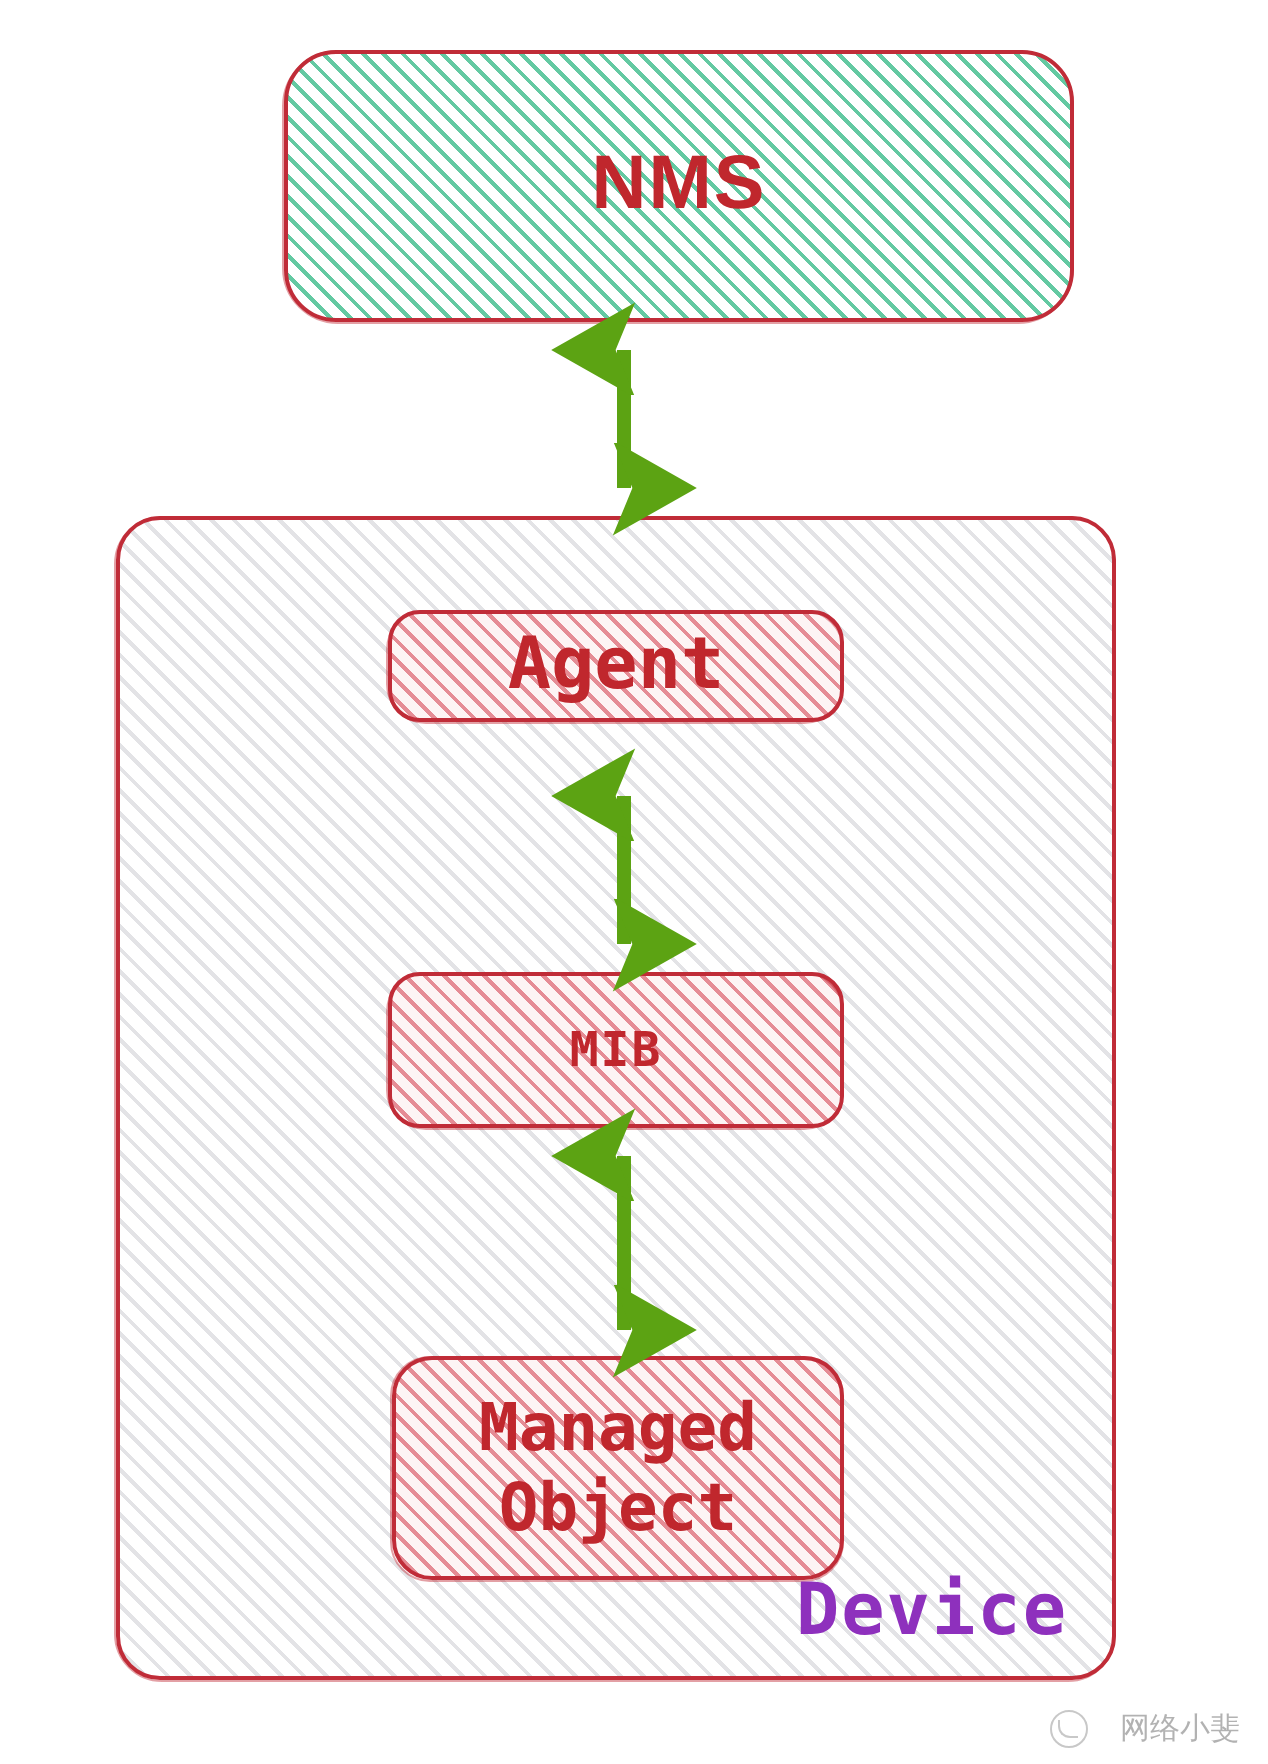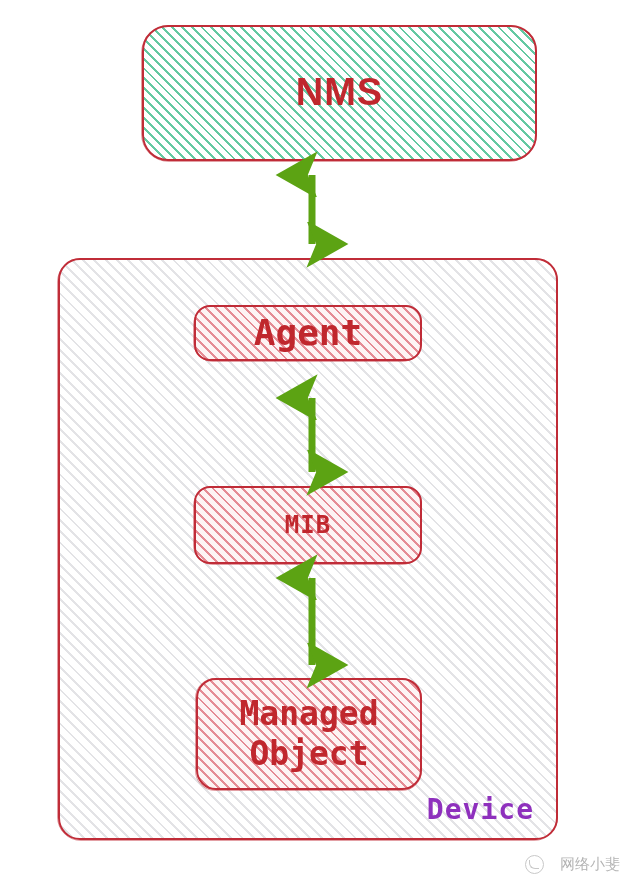--- a/index.html
+++ b/index.html
@@ -121,21 +121,21 @@
     font-weight: 700;
     font-size: 33px;
     line-height: 1.22;
   }
   #device-label {
     position: absolute;
     right: 22px;
     bottom: 12px;
     font-family: "DejaVu Sans Mono", monospace;
     font-weight: 700;
-    font-size: 28px;
+    font-size: 36px;
     color: #8e30bd;
     letter-spacing: 1px;
     z-index: 4;
   }
 
   
   .arrow {
     position: absolute;
     left: 0; top: 0;
     z-index: 5;

